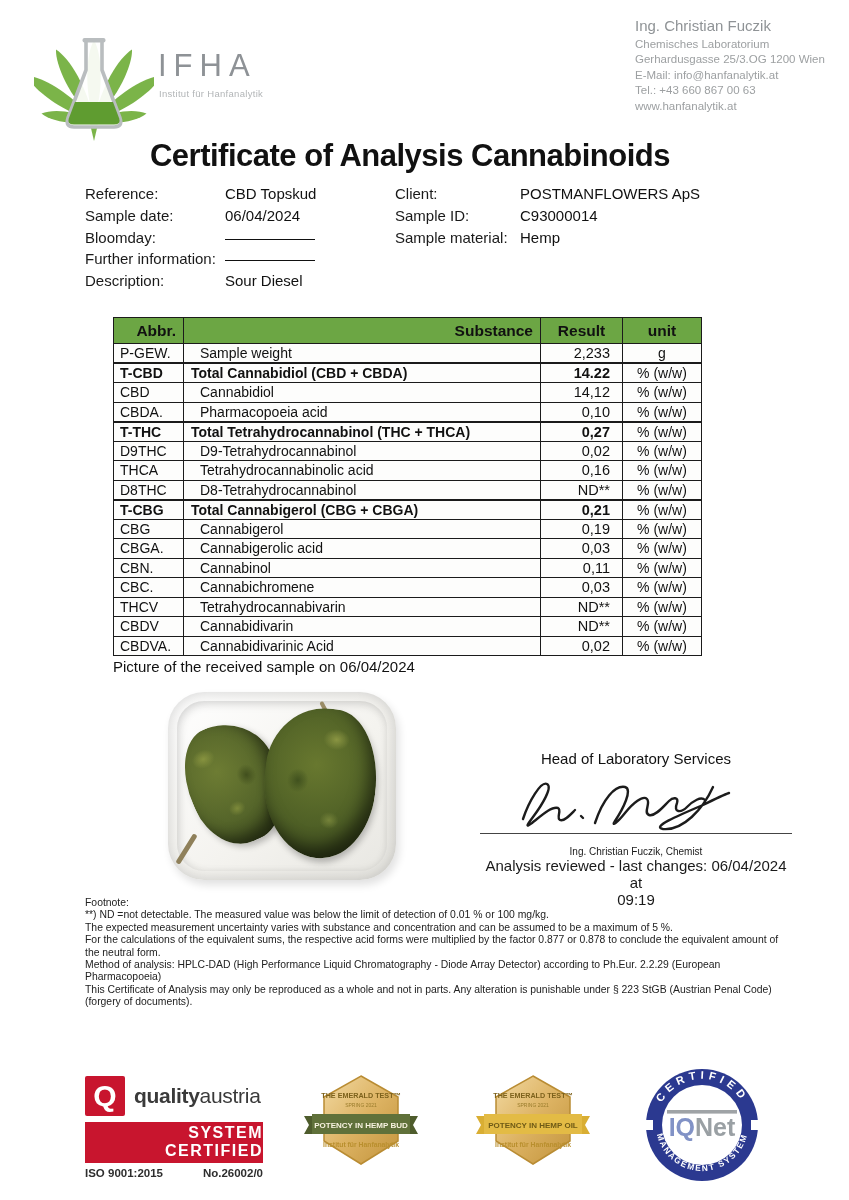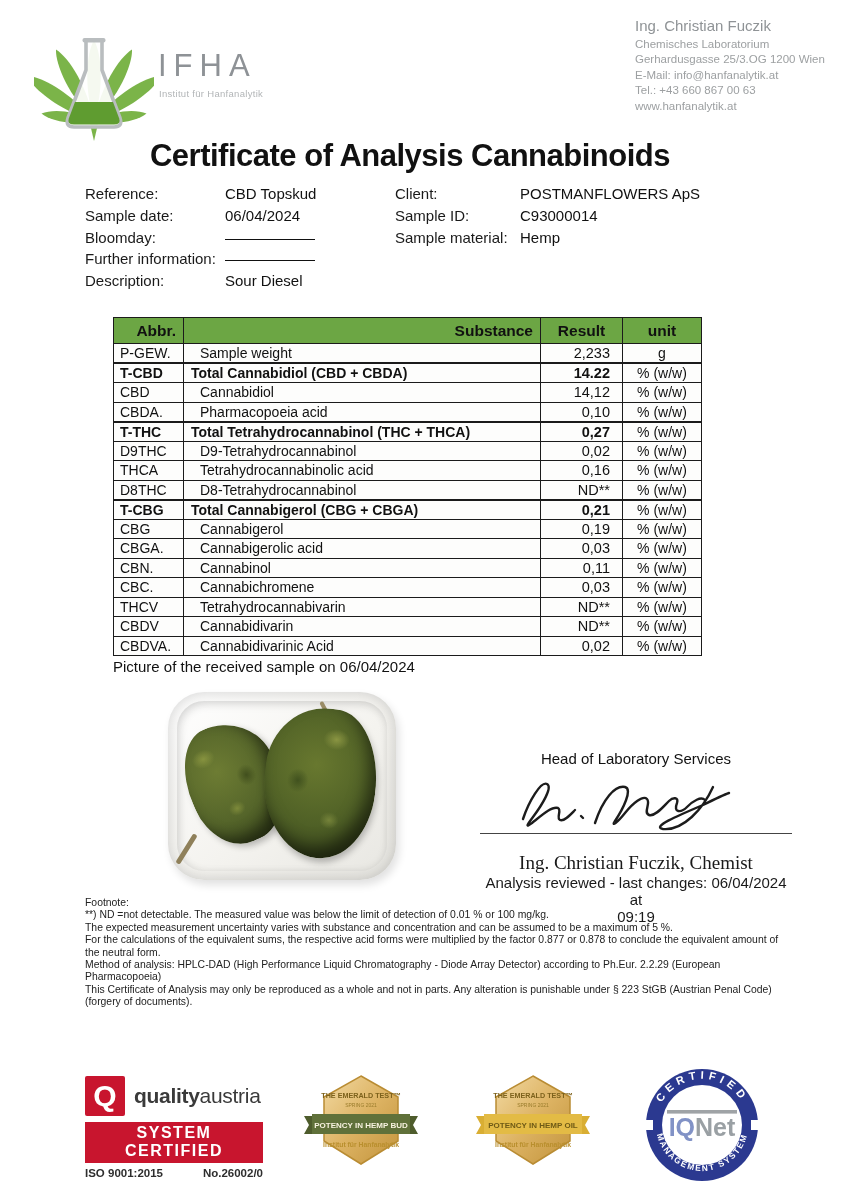--- a/index.html
+++ b/index.html
@@ -68,36 +68,36 @@
            box-shadow:inset -8px -10px 16px rgba(0,0,0,.5), 2px 4px 6px rgba(0,0,0,.25); }
   .stem { position:absolute; background:#8f805a; border-radius:2px; }
   .stem-1 { left:16px; top:140px; width:5px; height:34px; transform:rotate(32deg); }
   .stem-2 { left:158px; top:8px; width:4px; height:30px; transform:rotate(-28deg); background:#9a8c66; }
 
   
   .sig-block { position:absolute; left:480px; top:750px; width:312px; text-align:center; }
   .sig-role { font-size:15px; color:#111; }
   .sig-scribble { margin-top:2px; }
   .sig-line { border-top:1.3px solid #444; margin-top:-8px; }
-  .sig-name { font-size:19px; margin-top:18px;font-family:Liberation Serif, serif; }
+  .sig-name { font-size:10px; margin-top:12px; }
   .sig-review { font-size:15px; }
 
   
   .footnote { position:absolute; left:85px; top:897px; width:708px; font-size:10.4px;
               line-height:12.4px; color:#222; }
 
   
   .qa { position:absolute; left:85px; top:1076px; width:178px; }
   .qa-top { display:flex; align-items:center; gap:9px; }
   .qa-q { width:40px; height:40px; background:#C8152E; color:#fff; font-weight:700; font-size:30px;
           display:flex; align-items:center; justify-content:center; border-radius:2px; }
   .qa-word { font-size:21px; color:#3a3a3a; letter-spacing:-.3px; }
   .qa-word .w-b { font-weight:700; }
   .qa-banner { margin-top:6px; background:#C8152E; color:#fff; font-weight:700; font-size:16px;
-               letter-spacing:1.5px; text-align:center; padding:2px 0 3px; }
+               letter-spacing:1.5px; text-align:right; padding:2px 0 3px; }
   .qa-bottom { display:flex; justify-content:space-between; margin-top:4px; font-size:11.5px;
                font-weight:700; color:#2e2e2e; }
   .emerald-1 { position:absolute; left:302px; top:1074px; }
   .emerald-2 { position:absolute; left:474px; top:1074px; }
   .iqnet { position:absolute; left:637px; top:1060px; }
 </style>
 </head>
 <body>
 
 <div class="page">

